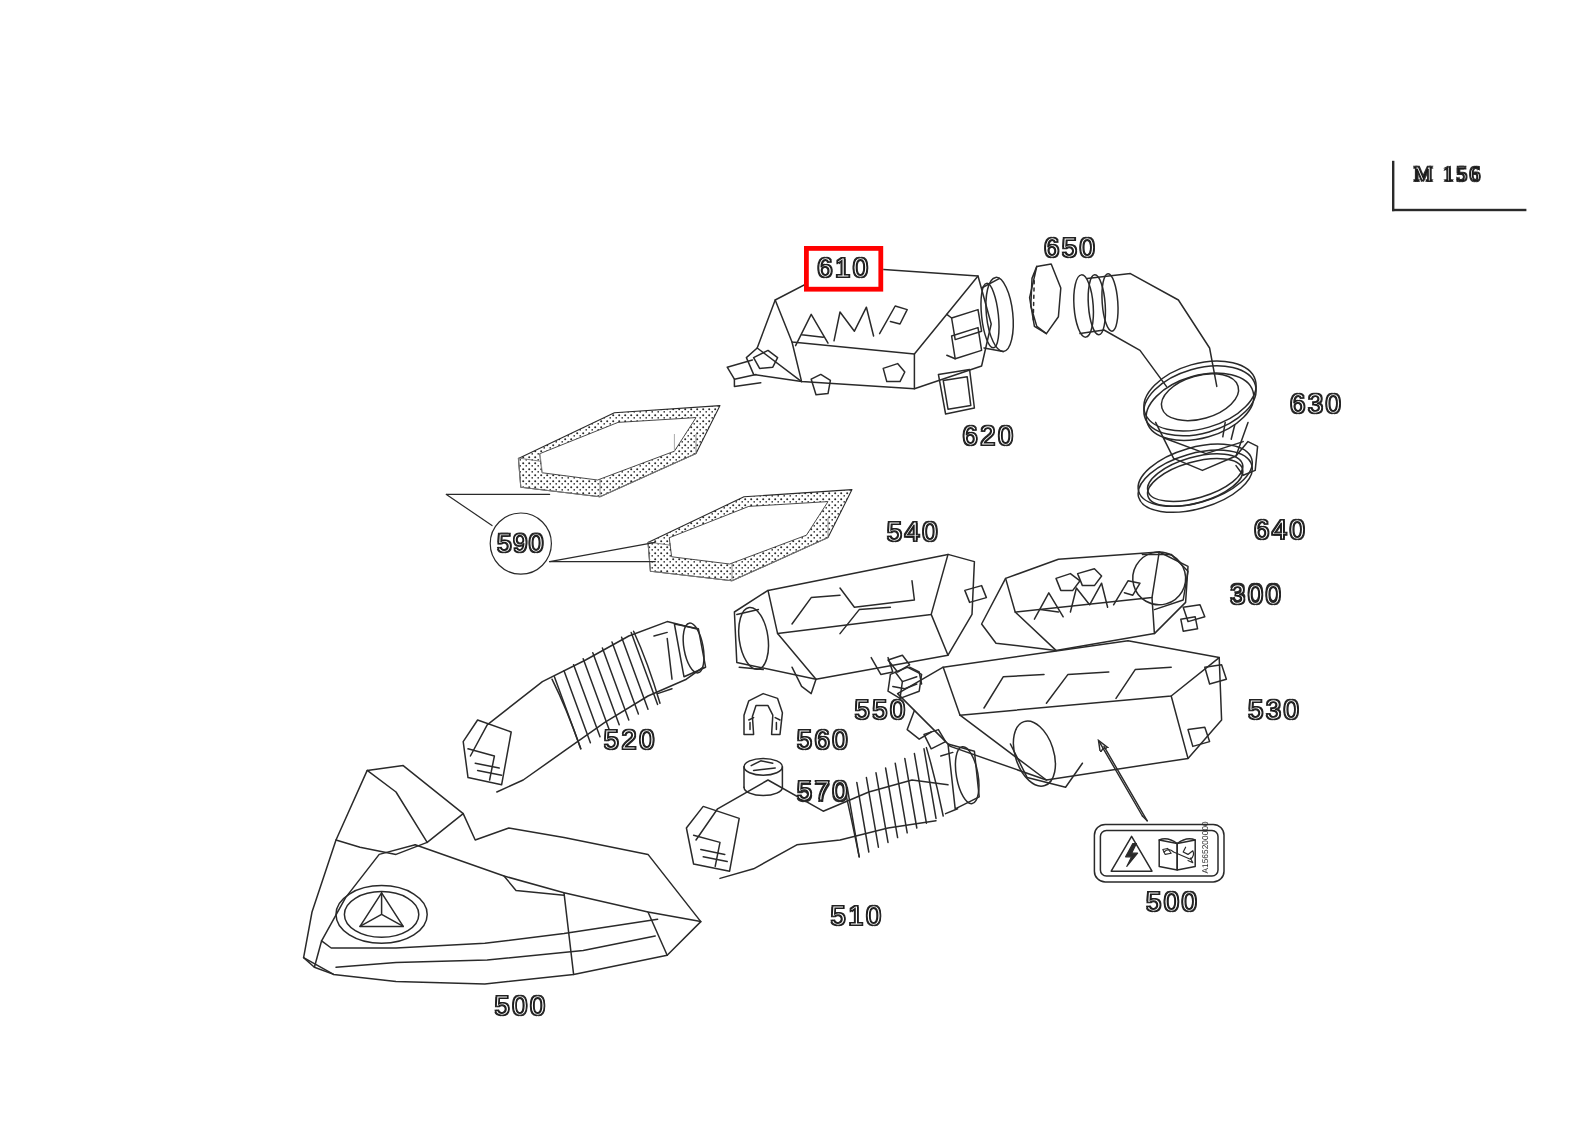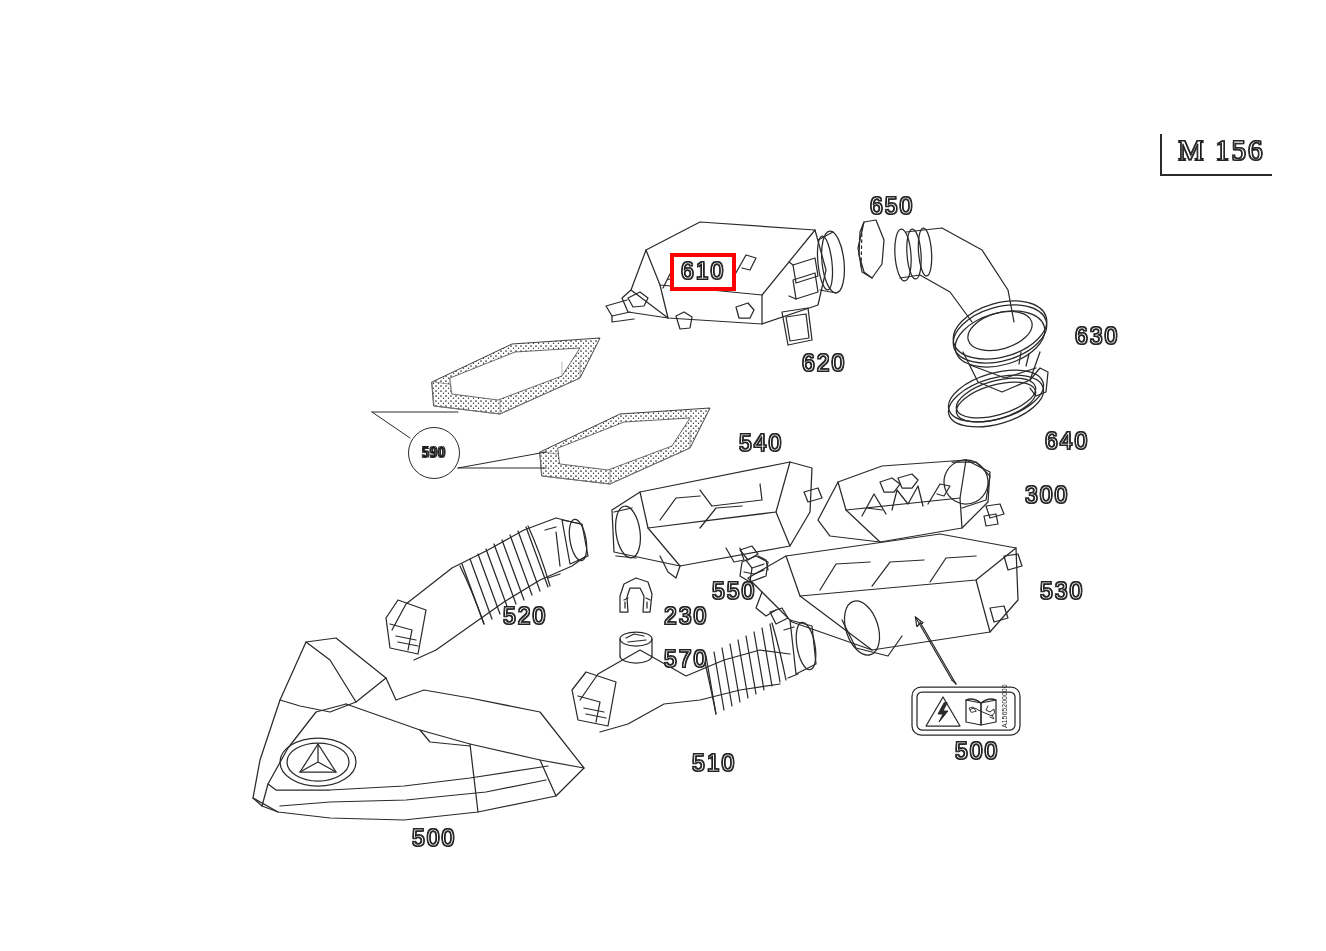--- a/index.html
+++ b/index.html
@@ -40,38 +40,37 @@
        1px  1px 0 #2a2a2a;
     white-space: nowrap;
     user-select: none;
     line-height: 1;
   }
   .part-label.highlighted {
     border: 4px solid #ff0000;
     padding: 3px 7px 4px 7px;
     background: #ffffff;
     box-sizing: border-box;
-    margin-top: 48px;
   }
   
   .circle-label {
     position: absolute;
     width: 52px;
     height: 52px;
     border: 1.4px solid #2a2a2a;
     border-radius: 50%;
     background: #ffffff;
     display: flex;
     align-items: center;
     justify-content: center;
     box-sizing: border-box;
   }
   .circle-label .circle-text {
-    font-family: Liberation Serif, serif;
-    font-size: 14px;
+    font-family: Liberation Sans, sans-serif;
+    font-size: 22px;
     letter-spacing: 1px;
     color: #ffffff;
     -webkit-text-stroke: 1px #1a1a1a;
     text-shadow:
       -1px -1px 0 #2a2a2a,
        1px -1px 0 #2a2a2a,
       -1px  1px 0 #2a2a2a,
        1px  1px 0 #2a2a2a;
     line-height: 1;
   }
@@ -84,21 +83,21 @@
     height: 42px;
     border-left: 2px solid #2a2a2a;
     border-bottom: 2px solid #2a2a2a;
     box-sizing: border-box;
   }
   #title-block .title-text {
     position: absolute;
     left: 16px;
     top: 2px;
     font-family: "Liberation Serif", serif;
-    font-size: 29px;
+    font-size: 18px;
     letter-spacing: 2px;
     color: #ffffff;
     -webkit-text-stroke: 1px #1a1a1a;
     text-shadow:
       -1px -1px 0 #303030,
        1px -1px 0 #303030,
       -1px  1px 0 #303030,
        1px  1px 0 #303030;
     white-space: nowrap;
     line-height: 1;
@@ -370,21 +369,21 @@
     <span class="circle-text">590</span>
   </div>
 
   <div id="labels-layer">
       <div class="part-label" style="left: 396px; top: 827px; padding-left: 16px;">500</div>
       <div class="part-label" style="left: 692px; top: 752px;">510</div>
       <div class="part-label" style="left: 503px; top: 605px;">520</div>
       <div class="part-label" style="left: 1040px; top: 580px;">530</div>
       <div class="part-label" style="left: 739px; top: 432px;">540</div>
       <div class="part-label" style="left: 712px; top: 580px;">550</div>
-      <div class="part-label" style="left: 664px; top: 605px;">230</div>
+      <div class="part-label" style="left: 664px; top: 605px;">560</div>
       <div class="part-label" style="left: 664px; top: 648px;">570</div>
       <div class="part-label" style="left: 955px; top: 740px;">500</div>
       <div class="part-label" style="left: 1025px; top: 484px;">300</div>
       <div class="part-label highlighted" style="left: 670px; top: 205px;">610</div>
       <div class="part-label" style="left: 802px; top: 352px; text-align: center;">620</div>
       <div class="part-label" style="left: 1075px; top: 325px;">630</div>
       <div class="part-label" style="left: 1045px; top: 430px;">640</div>
       <div class="part-label" style="left: 870px; top: 195px;">650</div>
     </div>
 

